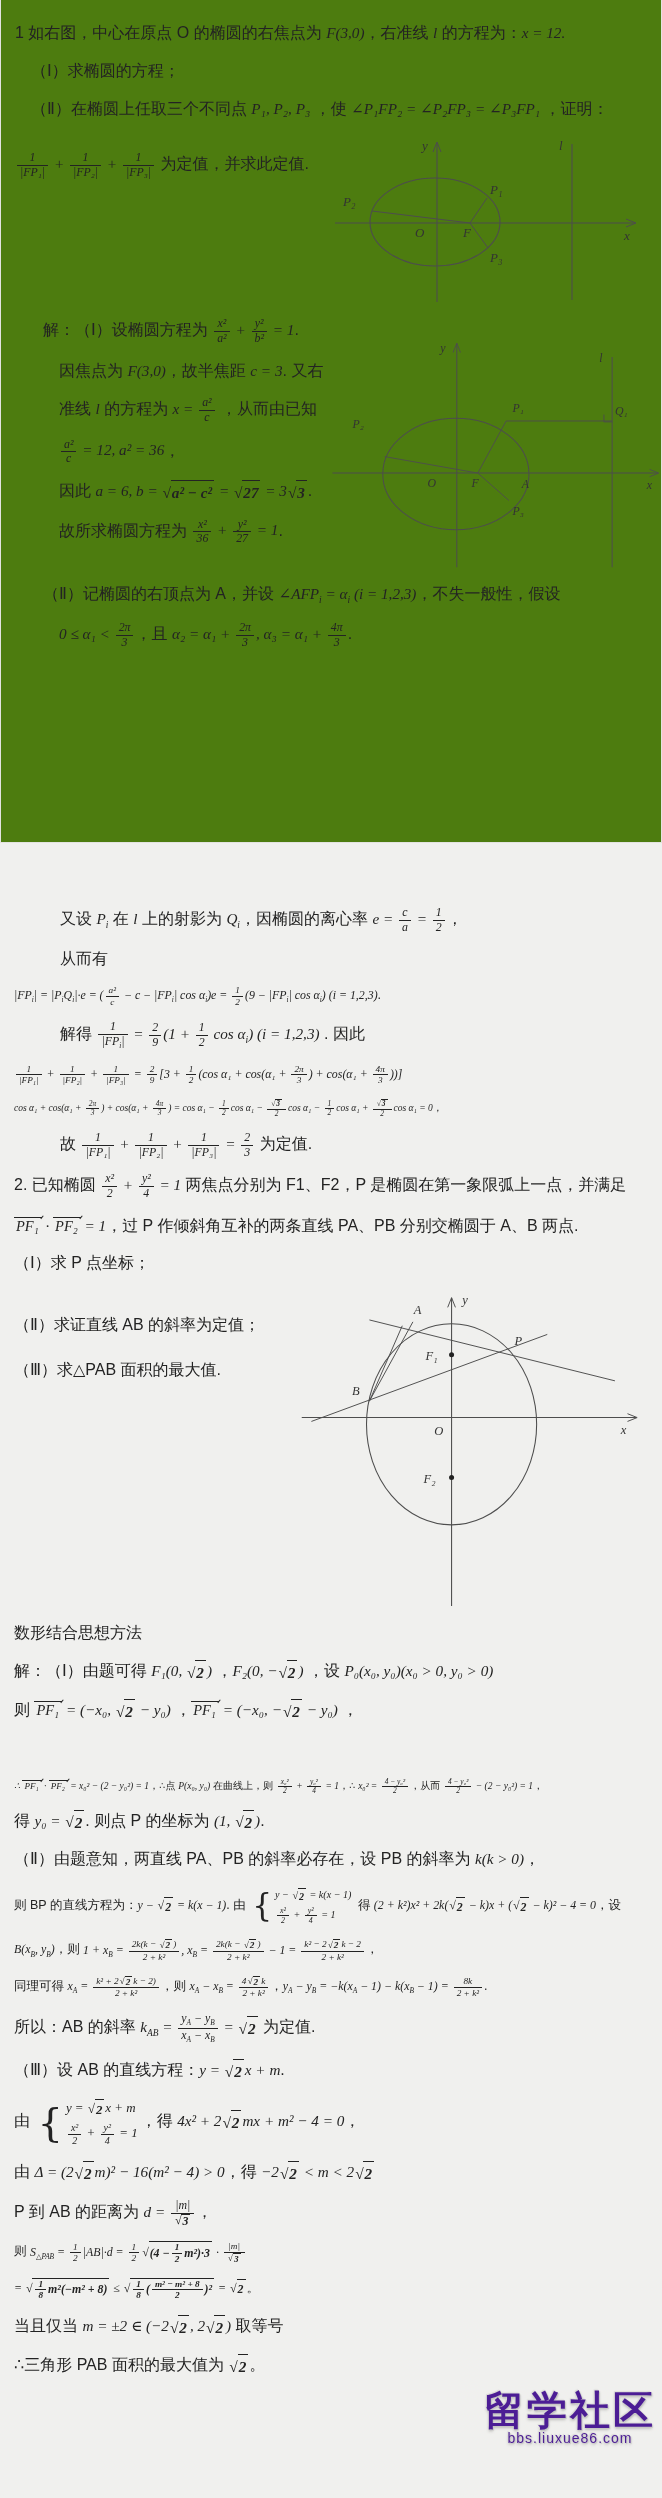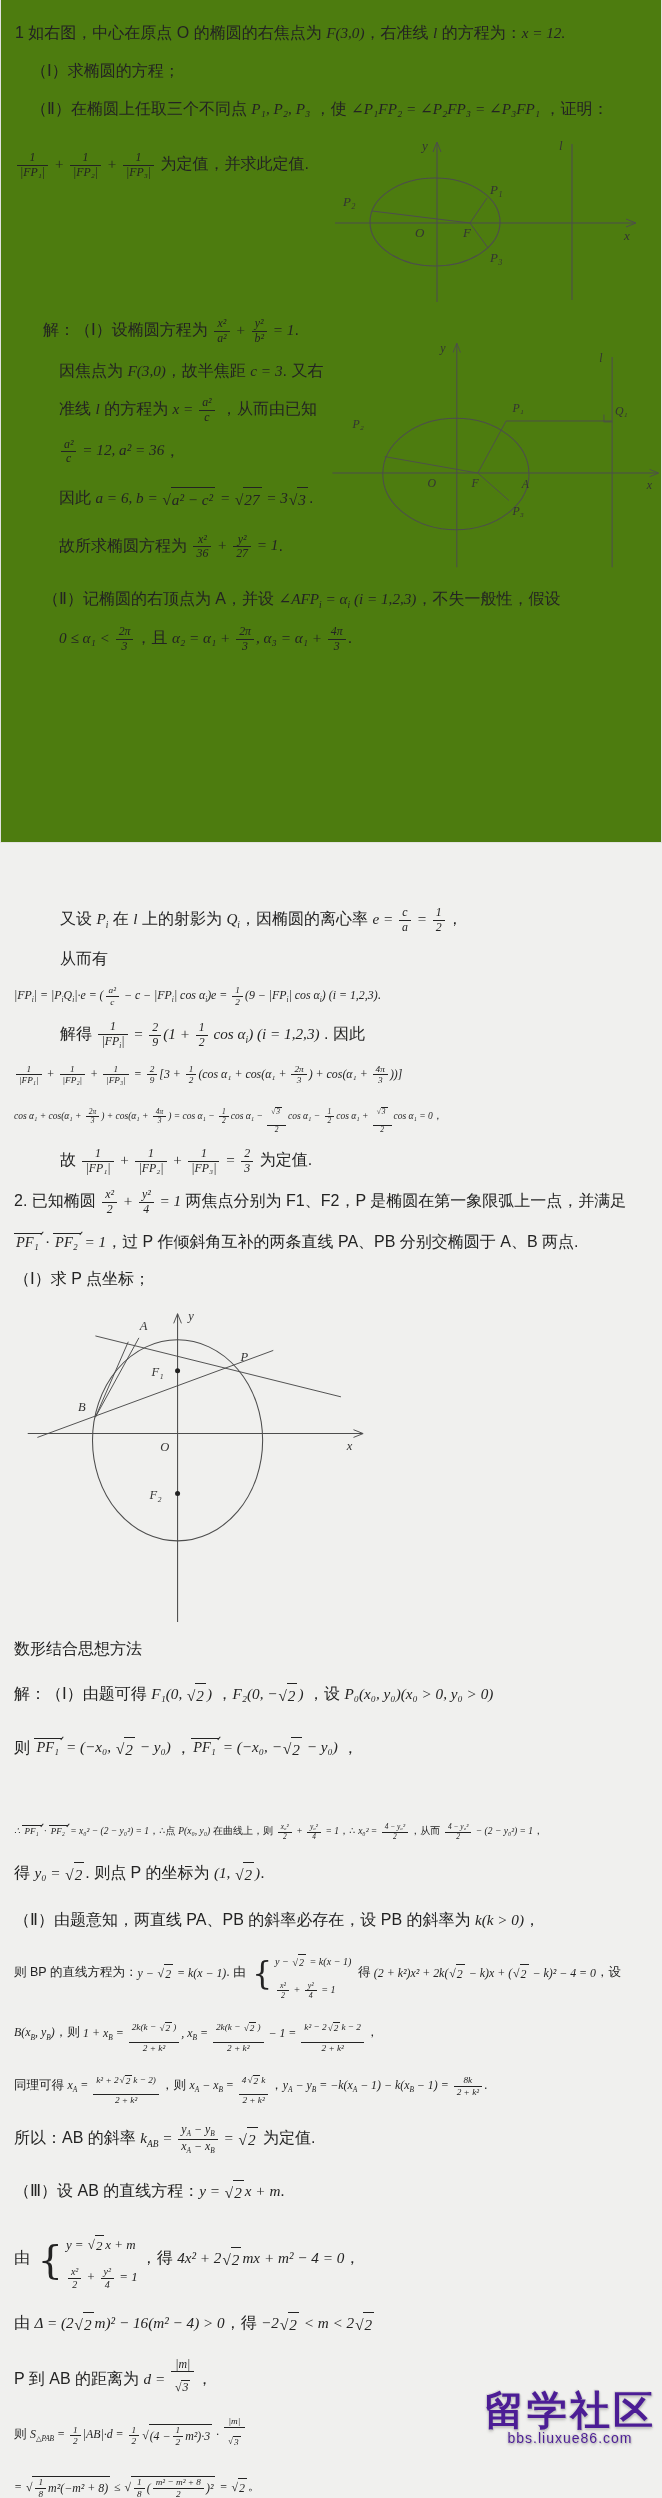--- a/index.html
+++ b/index.html
@@ -21,21 +21,21 @@
   .p2-col{flex:1;padding-top:4px;}
   .p2-col .line{margin:20px 0;}
   .fig{flex:none;margin:0;}
   
   .mi{font-family:"Liberation Serif","DejaVu Serif",serif;font-style:italic;font-size:0.95em;}
   sub{font-size:0.62em;}
   .frac{display:inline-flex;flex-direction:column;vertical-align:middle;text-align:center;
         font-size:0.78em;line-height:1.15;margin:0 2px;}
   .frac .fn{display:block;border-bottom:1px solid currentColor;padding:0 3px;}
   .frac .fd{display:block;padding:0 3px;}
-  .sqrt{display:inline-flex;align-items:flex-end;vertical-align:middle;margin:8px 1px;}
+  .sqrt{display:inline-flex;align-items:flex-end;vertical-align:middle;margin:0 1px;font-weight:bold;}
   .sqrt::before{content:"\221A";align-self:center;line-height:1;}
   .sqrt .rad{border-top:1px solid currentColor;padding:0 2px 0 1px;display:inline-flex;align-items:center;}
   .vec{display:inline-block;border-top:1px solid currentColor;padding:1px 3px 0 2px;position:relative;line-height:1.1;}
   .vec::after{content:"";position:absolute;top:-4px;right:-1px;width:4px;height:4px;
               border-right:1px solid currentColor;transform:rotate(40deg);}
   .cases{display:inline-flex;align-items:center;vertical-align:middle;margin:0 3px;}
   .cases::before{content:"{";font-family:"DejaVu Serif","Liberation Serif",serif;
                  font-size:2.5em;font-weight:300;line-height:0.8;margin-right:3px;}
   .ccol{display:inline-flex;flex-direction:column;text-align:left;font-size:0.85em;}
   .crow{display:block;margin:1px 0;}
@@ -267,20 +267,24 @@
               <span class="fd">2</span>
             </span> + <span class="frac">
               <span class="fn">y²</span>
               <span class="fd">4</span>
             </span> = 1</span> 两焦点分别为 F1、F2，P 是椭圆在第一象限弧上一点，并满足</div>
         <div class="line"><span class="mi"><span class="vec mi">PF₁</span> · <span class="vec mi">PF₂</span> = 1</span>，过 P 作倾斜角互补的两条直线 PA、PB 分别交椭圆于 A、B 两点.</div>
         <div class="line">（Ⅰ）求 P 点坐标；</div>
       </div>
 
     <div class="row">
+      <div class="p2-col">
+          <div class="line">（Ⅱ）求证直线 AB 的斜率为定值；</div>
+          <div class="line">（Ⅲ）求△PAB 面积的最大值.</div>
+        </div>
       <figure class="fig">
         <svg width="360" height="319" viewBox="0 0 372 330">
           <line class="fig-line" x1="169" y1="328" x2="169" y2="9"></line>
           <path class="fig-thin" d="M165,19 L169,9 L173,19"></path>
           <line class="fig-line" x1="14" y1="133" x2="360" y2="133"></line>
           <path class="fig-thin" d="M351,129 L361,133 L351,137"></path>
           <ellipse class="fig-line" cx="169" cy="140" rx="88" ry="104"></ellipse>
           <line class="fig-thin" x1="84" y1="32" x2="338" y2="95"></line>
           <line class="fig-thin" x1="24" y1="137" x2="268" y2="47"></line>
           <line class="fig-thin" x1="118" y1="38" x2="84" y2="116"></line>

